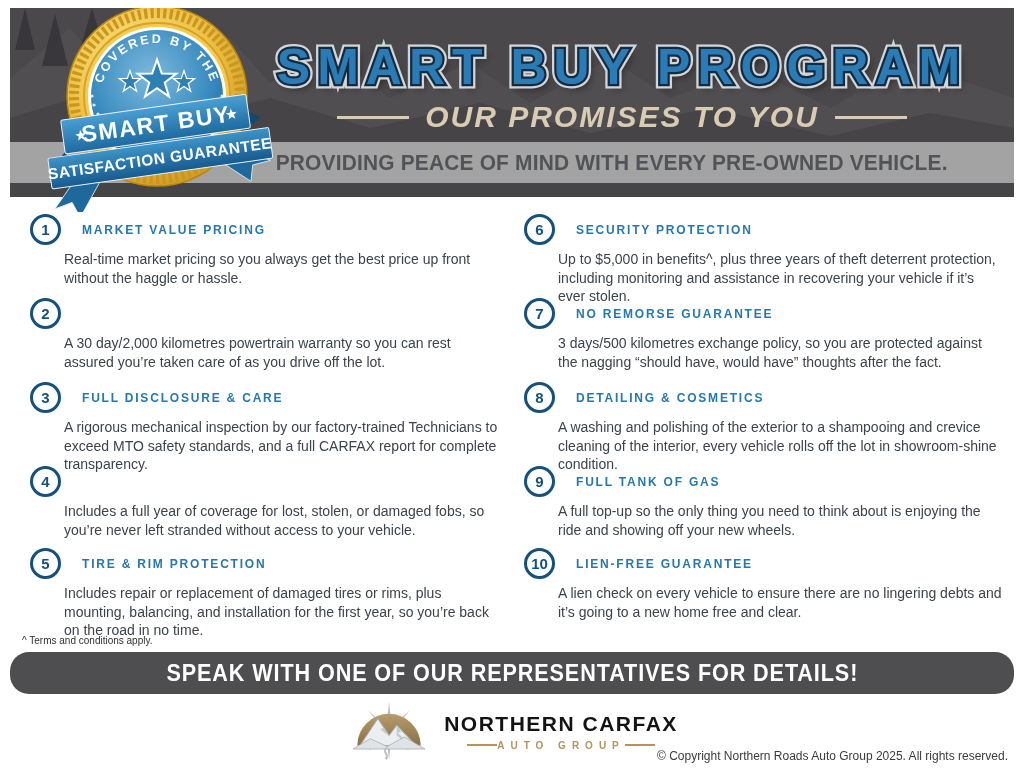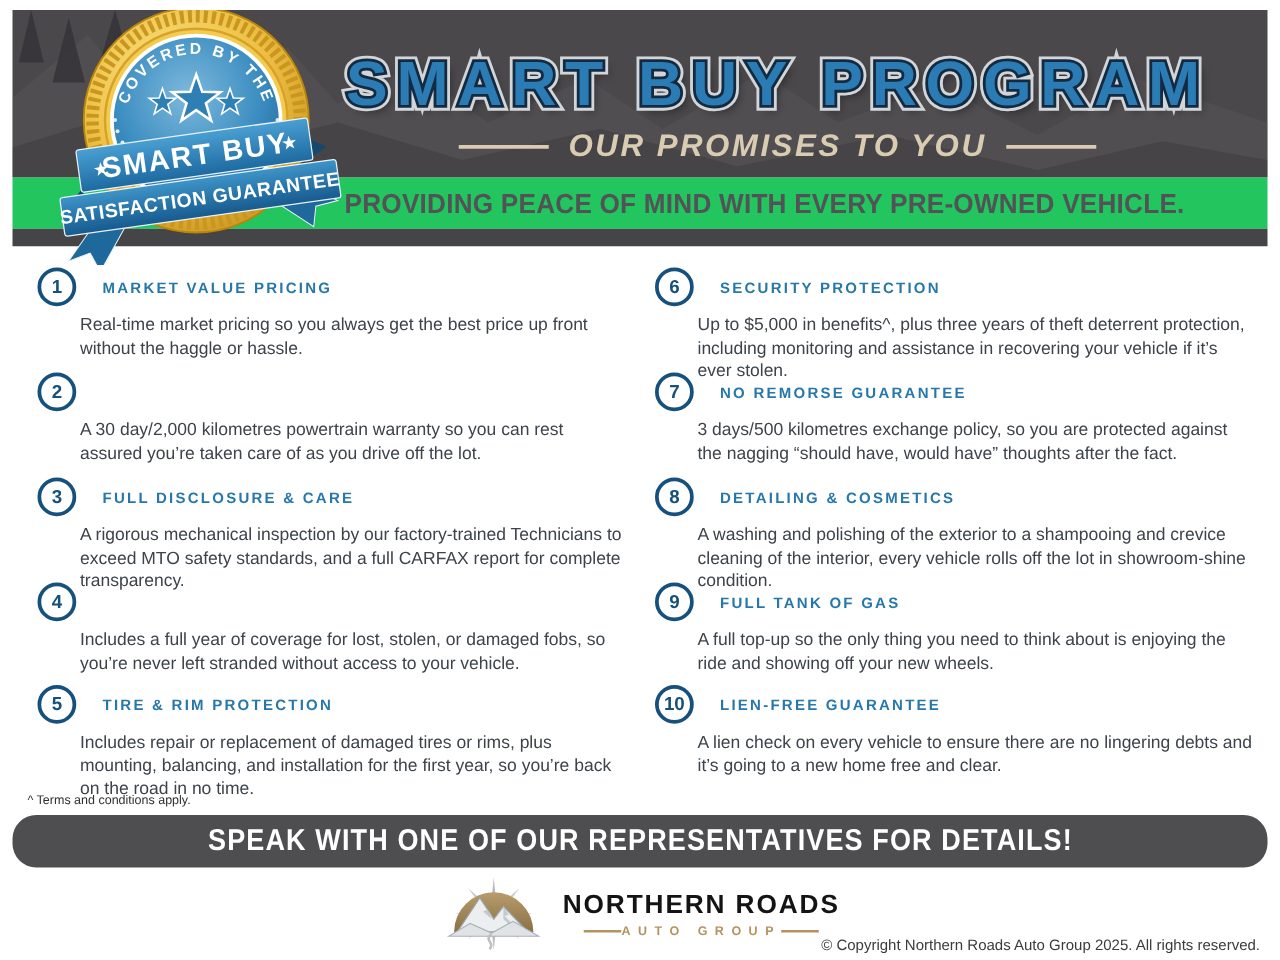--- a/index.html
+++ b/index.html
@@ -5,37 +5,37 @@
   * { margin:0; padding:0; box-sizing:border-box; }
   html,body { background:#ffffff; }
   .page {
     position:relative; width:1024px; height:768px; background:#ffffff;
     font-family:"Liberation Sans", sans-serif; overflow:hidden;
   }
   
   .header-block { position:absolute; left:10px; top:8px; width:1004px; height:189px; }
   .header-dark { position:absolute; left:0; top:0; width:100%; height:134px; background:#4a484b; overflow:hidden; }
   .header-dark svg { position:absolute; left:0; top:0; }
-  .tagline-band { position:absolute; left:0; top:134px; width:100%; height:41px; background:#22c55e;
+  .tagline-band { position:absolute; left:0; top:134px; width:100%; height:41px; background:#a3a3a3;
     display:flex; align-items:center; justify-content:center; padding-left:200px; }
   .tagline-band span { font-weight:700; font-size:22px; color:#515356; letter-spacing:.2px;
     transform:scaleX(.95); white-space:nowrap; }
   .dark-strip { position:absolute; left:0; top:175px; width:100%; height:14px; background:#454447; }
 
   .header-title { position:absolute; left:250px; top:30px; width:724px; height:58px; }
   .header-title span { position:absolute; left:0; top:0; width:100%; text-align:center;
     font-weight:700; font-size:50px; letter-spacing:7px; white-space:nowrap; color:#2b7cb4; }
   .t-light { -webkit-text-stroke:9px #d2d6d9; text-shadow:4px 5px 7px rgba(0,0,0,.45); }
   .t-dark  { -webkit-text-stroke:4.5px #142a40; }
   .t-fill  { -webkit-text-stroke:0; }
 
   .header-subtitle { position:absolute; left:250px; top:92px; width:724px; height:34px;
     display:flex; align-items:center; justify-content:center; gap:16px; }
   .header-subtitle .line { width:72px; height:3px; background:#d9ccb2; }
-  .header-subtitle span { font-style:italic; font-weight:700; font-size:25px; color:#d9ccb2;
+  .header-subtitle span { font-style:italic; font-weight:700; font-size:30px; color:#d9ccb2;
     letter-spacing:2px; white-space:nowrap; }
 
   
   .badge { position:absolute; left:42px; top:8px; width:232px; height:204px; z-index:5; }
 
   
   .item { position:absolute; }
   .item-head { display:flex; align-items:center; gap:21px; }
   .num-circle { width:31px; height:31px; min-width:31px; border:3px solid #15517c; border-radius:50%;
     display:flex; align-items:center; justify-content:center; color:#15517c; font-weight:700; font-size:15px; }
@@ -279,21 +279,21 @@
 
       <path d="M13,52 A 37 37 0 0 1 87,52 Z" fill="url(#tanGrad)"></path>
 
       <polygon points="16,52 37,20 50,40 59,28 82,52" fill="#eceeef" stroke="#9aa1a7" stroke-width="1.2"></polygon>
       <polygon points="37,20 44,31 40,33 46,38 50,40" fill="#c3c9cd"></polygon>
       <polygon points="59,28 64,36 60,37 66,43 72,52 59,40" fill="#c3c9cd"></polygon>
       <polygon points="8,56 28,44 48,53 68,42 92,56" fill="#dfe3e6" stroke="#aab1b7" stroke-width="1"></polygon>
       <path d="M46,68 C52,62 40,60 48,54" fill="none" stroke="#b9bfc4" stroke-width="2.4"></path>
     </svg>
     <div class="logo-text">
-      <div class="logo-name">NORTHERN ROADS</div>
+      <div class="logo-name">NORTHERN CARFAX</div>
       <div class="logo-sub">
         <span class="dash"></span>
         <span>AUTO GROUP</span>
         <span class="dash"></span>
       </div>
     </div>
   </div>
 
   <div class="copyright">© Copyright Northern Roads Auto Group 2025. All rights reserved.</div>
 

